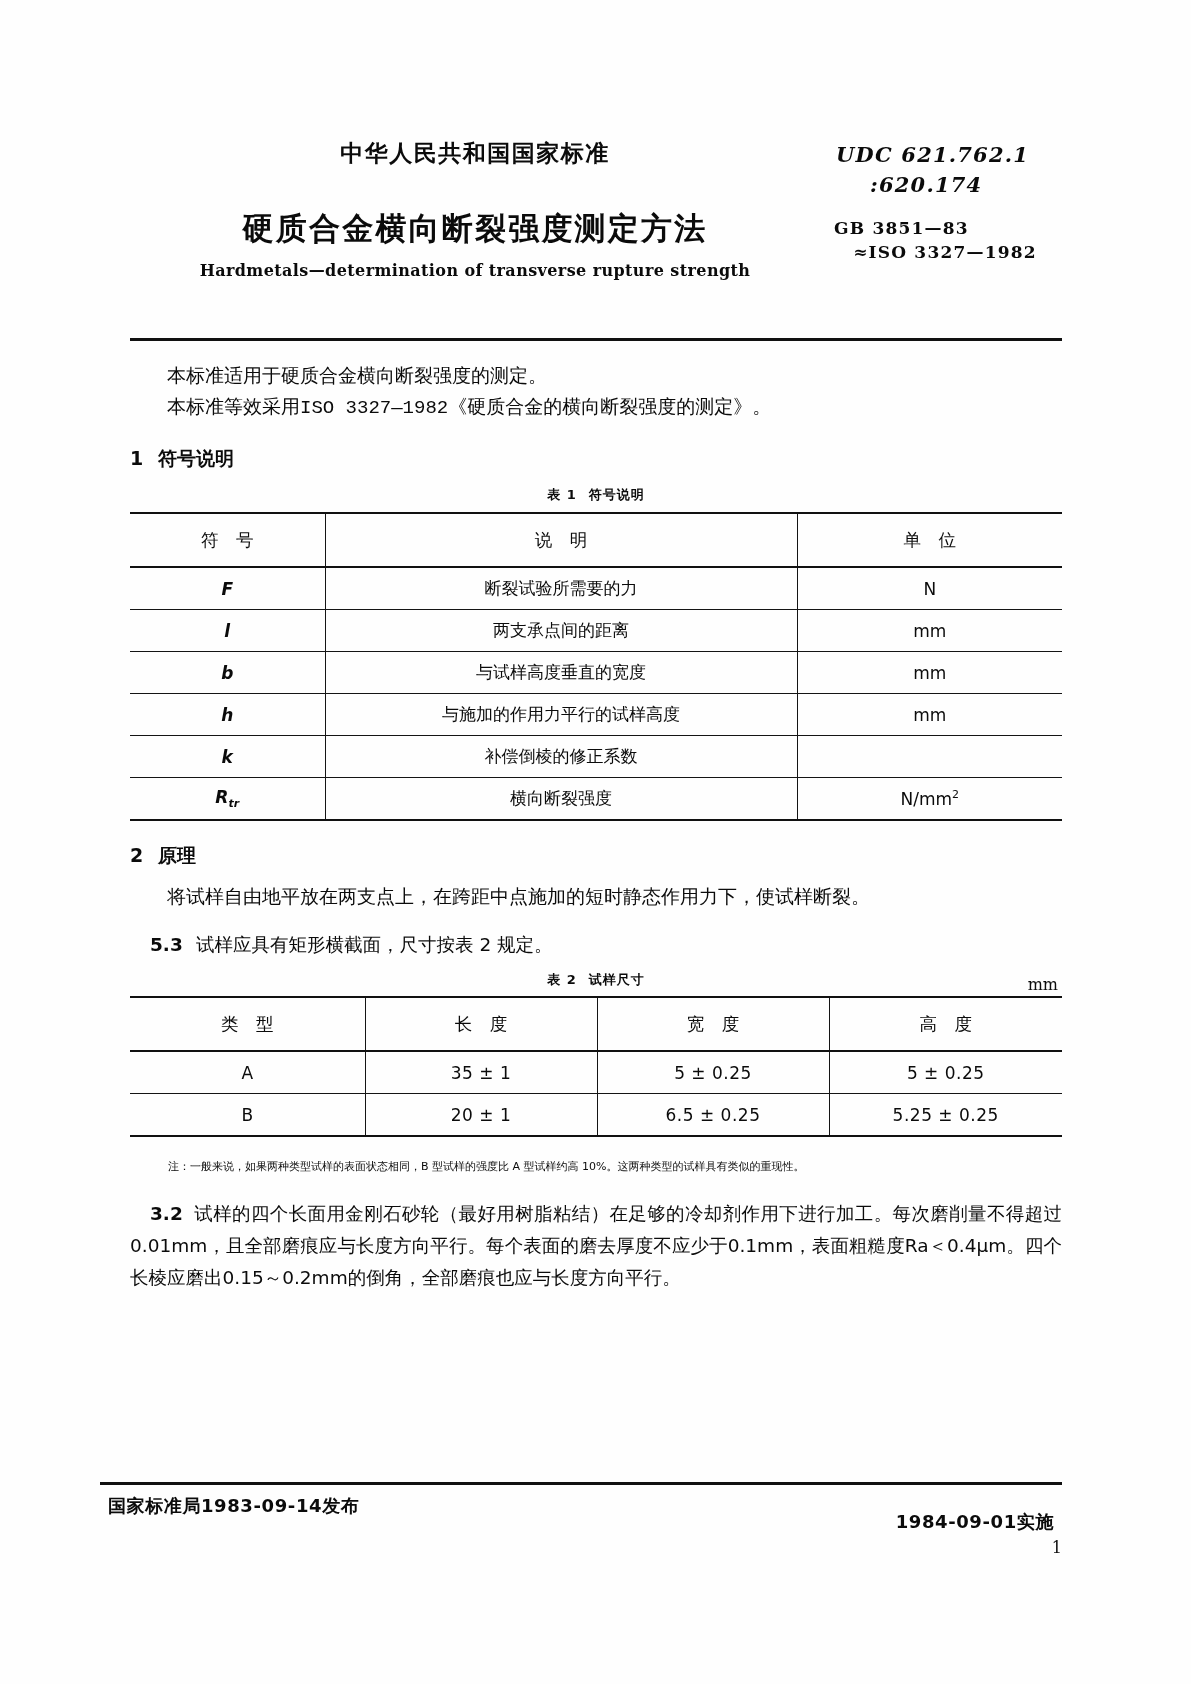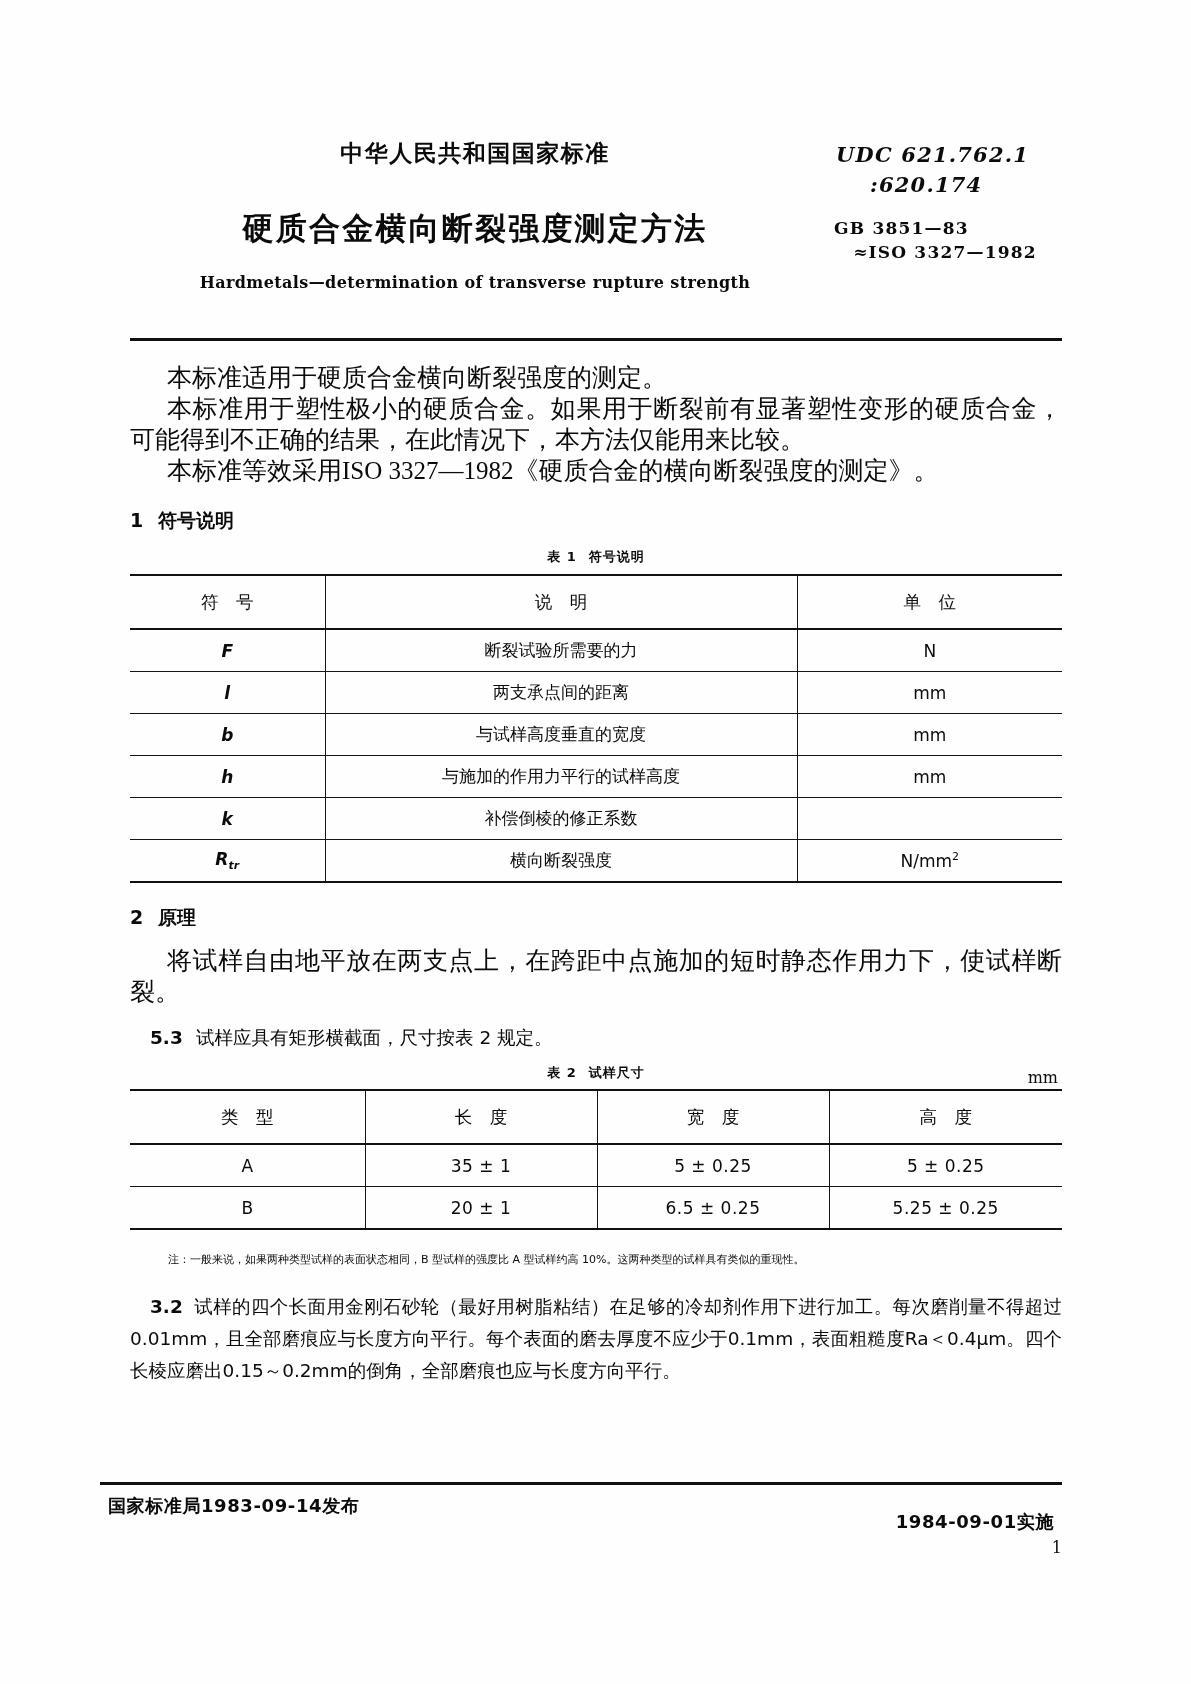--- a/index.html
+++ b/index.html
@@ -83,21 +83,21 @@
     letter-spacing: 1.2px;
     line-height: 1.42;
     margin-top: 8px;
   }
   .std-no .l1 { display: block; text-align: left; padding-left: 14px;}
   .std-no .l2 { display: block; text-align: center; padding-left: 8px;}
 
   .eng-title {
     position: absolute;
     left: 0;
-    top: 143px;
+    top: 131px;
     width: 690px;
     text-align: center;
     font-size: 16px;
     font-weight: bold;
     font-family: "DejaVu Serif", "Liberation Serif", serif;
     letter-spacing: 0.4px;
   }
 
   .rule-top {
     position: absolute;
@@ -116,25 +116,25 @@
 
   
   .body {
     position: absolute;
     left: 0;
     top: 362px;
     width: 932px;
   }
   p.para {
     margin: 0 0 0 0;
-    font-size: 25px;
+    font-size: 19px;
     line-height: 31px;
     text-indent: 37px;
     text-align: justify;
-    font-family: Liberation Serif, serif;
+    font-family: Liberation Mono, monospace;
   }
   .sec-head {
     font-size: 19px;
     font-weight: bold;
     margin: 22px 0 0 0;
     font-family: "DejaVu Sans", "Liberation Sans", sans-serif;
   }
   .sec-head .num { display: inline-block; min-width: 28px; }
   .subsec {
     font-size: 18.5px;
@@ -273,21 +273,20 @@
         <span class="l2">≈ISO 3327—1982</span>
       </div>
       <div class="eng-title">Hardmetals—determination of transverse rupture strength</div>
     </div>
 
     <div class="rule-top"></div>
 
     <div class="body">
 
       <p class="para">本标准适用于硬质合金横向断裂强度的测定。</p>
-      <p class="para">本标准用于塑性极小的硬质合金。如果用于断裂前有显著塑性变形的硬质合金，可能得到不正确的结果，在此情况下，本方法仅能用来比较。</p>
       <p class="para">本标准等效采用ISO 3327—1982《硬质合金的横向断裂强度的测定》。</p>
 
       <div class="sec-head">
         <span class="num">1</span><span>符号说明</span>
       </div>
 
       <div class="tbl-caption">
         <span>表 1</span><span class="gap"></span><span>符号说明</span>
       </div>
 

